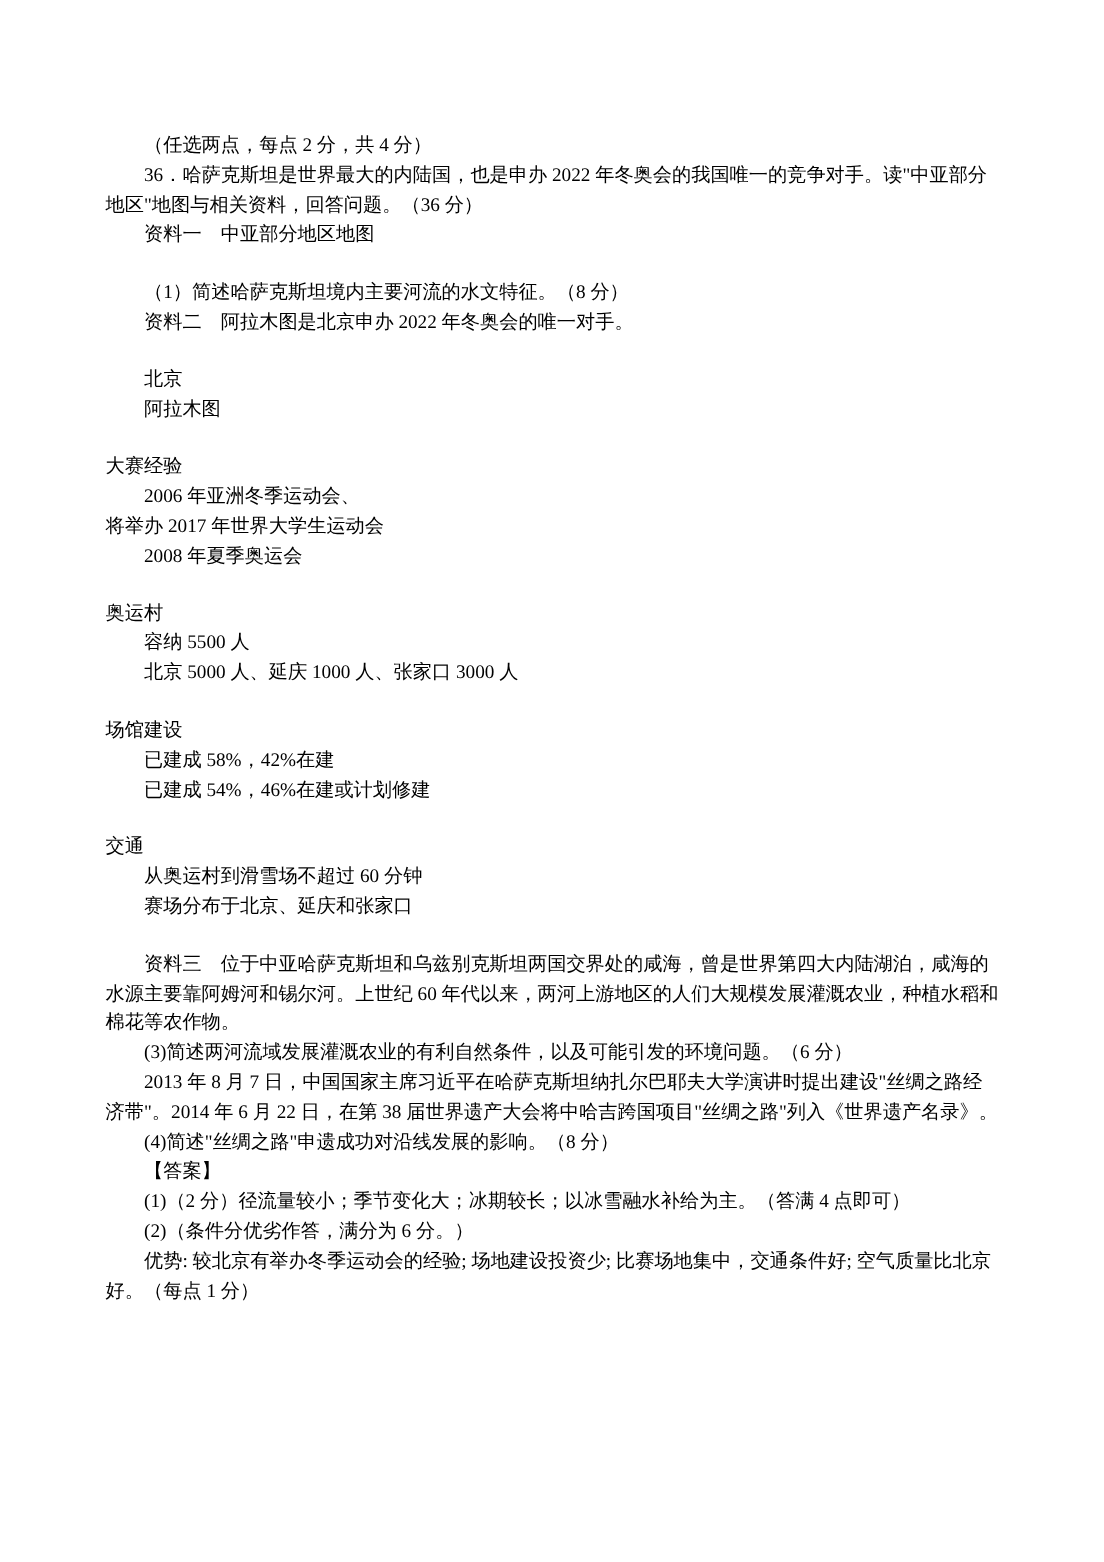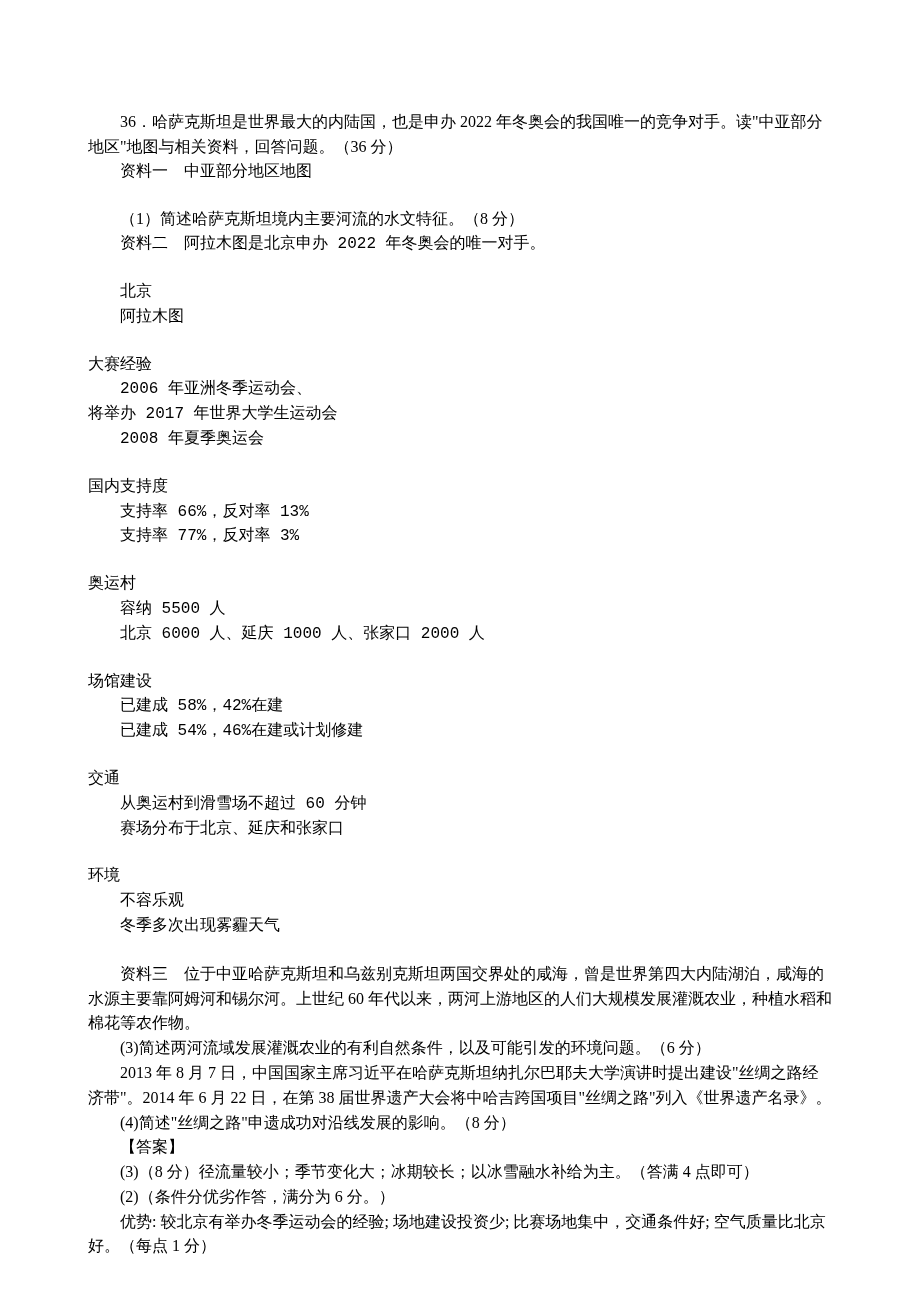--- a/index.html
+++ b/index.html
@@ -19,28 +19,28 @@
   .para {
     text-indent: 2em;
     margin: 0;
   }
   .no-indent {
     text-indent: 0;
     margin: 0;
   }
   .group {
     margin: 0 0 23px 0;
-    font-family: Liberation Mono, monospace;
   }
 </style>
 </head>
 <body>
 
 <div class="page">
 
+  <p class="para">（任选两点，每点 2 分，共 4 分）</p>
   <p class="para">36．哈萨克斯坦是世界最大的内陆国，也是申办 2022 年冬奥会的我国唯一的竞争对手。读"中亚部分地区"地图与相关资料，回答问题。（36 分）</p>
   <div class="group">
     <p class="para">资料一　中亚部分地区地图</p>
   </div>
 
   <p class="para">（1）简述哈萨克斯坦境内主要河流的水文特征。（8 分）</p>
   <div class="group">
     <p class="para">资料二　阿拉木图是北京申办 2022 年冬奥会的唯一对手。</p>
   </div>
 
@@ -49,52 +49,42 @@
     <p class="para">阿拉木图</p>
   </div>
 
   <div class="group">
     <p class="no-indent">大赛经验</p>
     <p class="para">2006 年亚洲冬季运动会、</p>
     <p class="no-indent">将举办 2017 年世界大学生运动会</p>
     <p class="para">2008 年夏季奥运会</p>
   </div>
 
-  <div class="group">
-    <p class="no-indent">国内支持度</p>
-    <p class="para">支持率 66%，反对率 13%</p>
-    <p class="para">支持率 77%，反对率 3%</p>
-  </div>
 
   <div class="group">
     <p class="no-indent">奥运村</p>
     <p class="para">容纳 5500 人</p>
-    <p class="para">北京 6000 人、延庆 1000 人、张家口 2000 人</p>
+    <p class="para">北京 5000 人、延庆 1000 人、张家口 3000 人</p>
   </div>
 
   <div class="group">
     <p class="no-indent">场馆建设</p>
     <p class="para">已建成 58%，42%在建</p>
     <p class="para">已建成 54%，46%在建或计划修建</p>
   </div>
 
   <div class="group">
     <p class="no-indent">交通</p>
     <p class="para">从奥运村到滑雪场不超过 60 分钟</p>
     <p class="para">赛场分布于北京、延庆和张家口</p>
   </div>
 
-  <div class="group">
-    <p class="no-indent">环境</p>
-    <p class="para">不容乐观</p>
-    <p class="para">冬季多次出现雾霾天气</p>
-  </div>
 
   <p class="para">资料三　位于中亚哈萨克斯坦和乌兹别克斯坦两国交界处的咸海，曾是世界第四大内陆湖泊，咸海的水源主要靠阿姆河和锡尔河。上世纪 60 年代以来，两河上游地区的人们大规模发展灌溉农业，种植水稻和棉花等农作物。</p>
   <p class="para">(3)简述两河流域发展灌溉农业的有利自然条件，以及可能引发的环境问题。（6 分）</p>
   <p class="para">2013 年 8 月 7 日，中国国家主席习近平在哈萨克斯坦纳扎尔巴耶夫大学演讲时提出建设"丝绸之路经济带"。2014 年 6 月 22 日，在第 38 届世界遗产大会将中哈吉跨国项目"丝绸之路"列入《世界遗产名录》。</p>
   <p class="para">(4)简述"丝绸之路"申遗成功对沿线发展的影响。（8 分）</p>
   <p class="para">【答案】</p>
-  <p class="para">(3)（8 分）径流量较小；季节变化大；冰期较长；以冰雪融水补给为主。（答满 4 点即可）</p>
+  <p class="para">(1)（2 分）径流量较小；季节变化大；冰期较长；以冰雪融水补给为主。（答满 4 点即可）</p>
   <p class="para">(2)（条件分优劣作答，满分为 6 分。）</p>
   <p class="para">优势: 较北京有举办冬季运动会的经验; 场地建设投资少; 比赛场地集中，交通条件好; 空气质量比北京好。（每点 1 分）</p>
 
 </div>
 
 </body></html>

